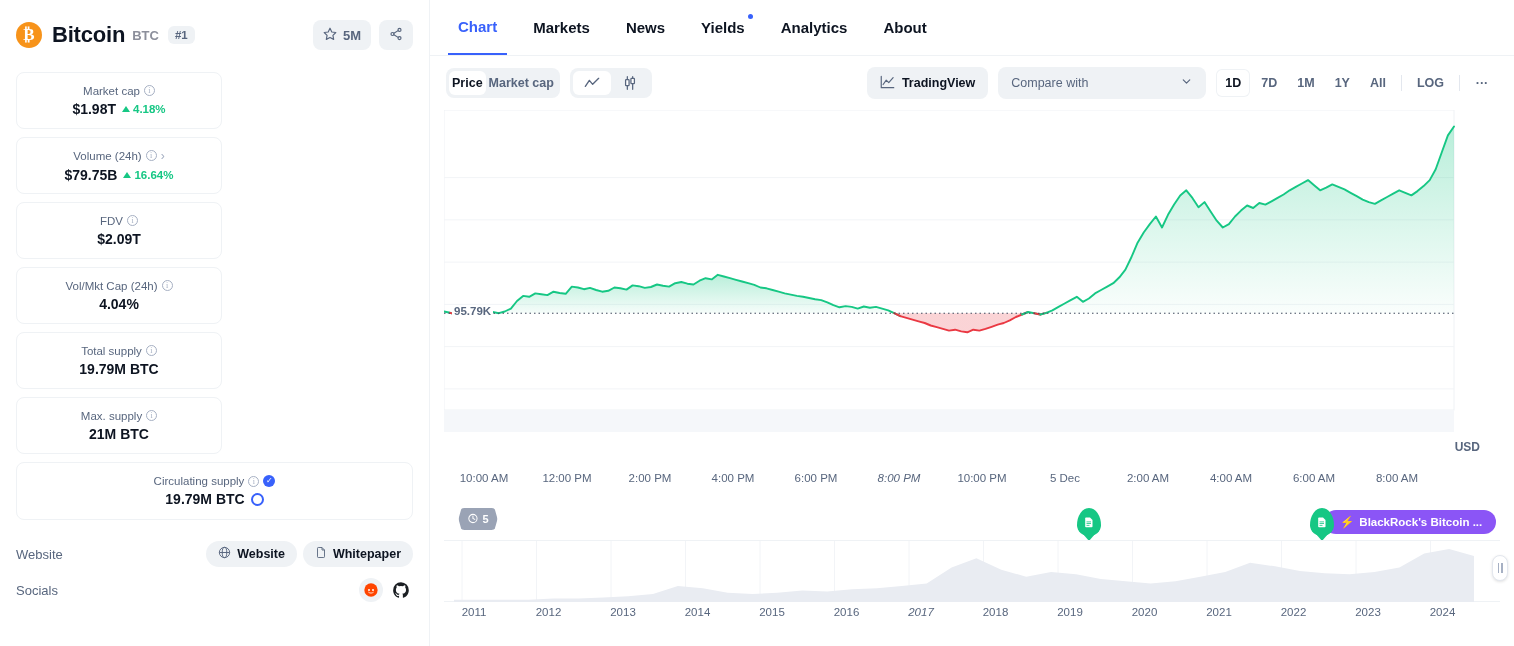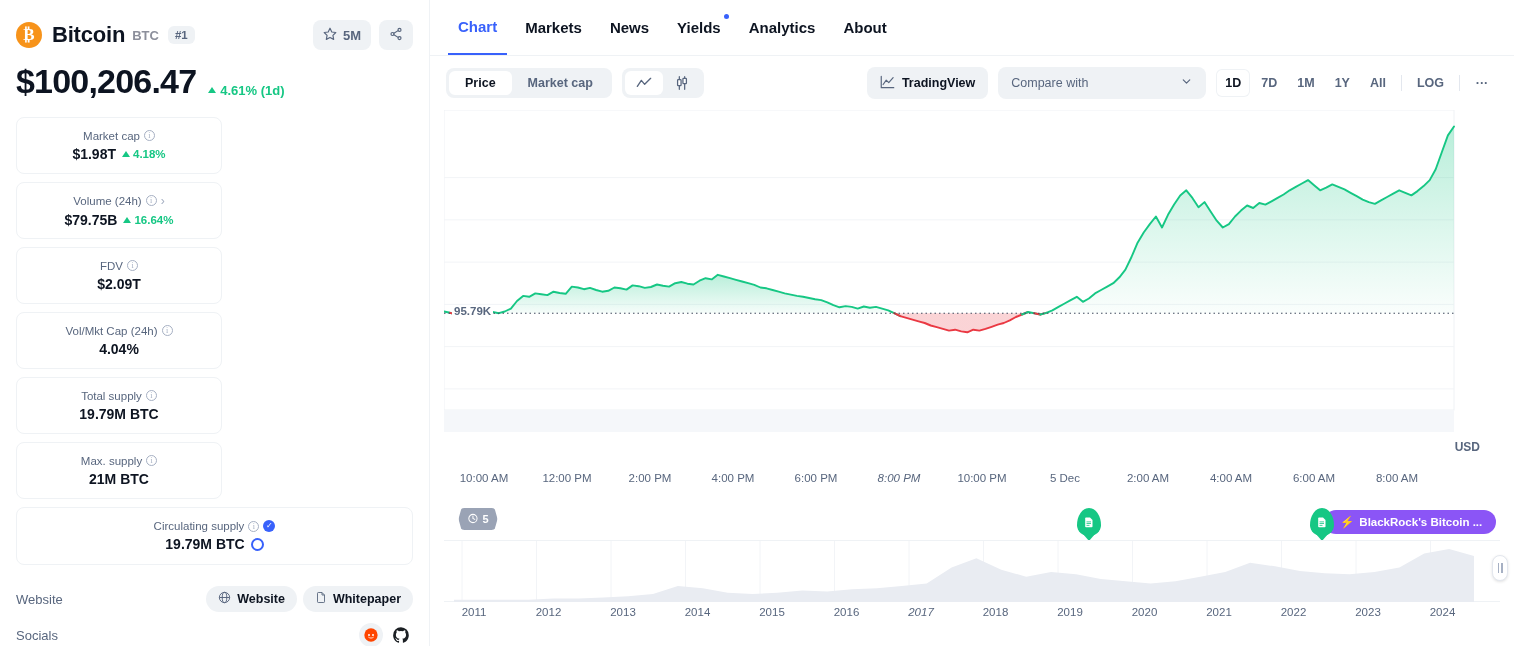--- a/index.html
+++ b/index.html
@@ -94,42 +94,42 @@
   .icon-circle {
     width: 24px; height: 24px; border-radius: 50%;
     display: flex; align-items: center; justify-content: center;
     cursor: pointer;
   }
   .icon-circle.grey { background: #eff2f5; }
 
   
   .main { flex: 1; height: 646px; position: relative; }
   .tabs {
-    display: flex; align-items: center; gap: 8px;
+    display: flex; align-items: center; gap: 16px;
     height: 56px; padding: 0 18px;
     border-bottom: 1px solid #eff2f5;
   }
   .tab {
     font-size: 15px; font-weight: 600; color: #0d1421;
     padding: 0 10px; height: 55px; display: flex; align-items: center;
     cursor: pointer; position: relative;
   }
   .tab.active { color: #3861fb; border-bottom: 2px solid #3861fb; }
   .tab .dot {
     width: 5px; height: 5px; background: #3861fb; border-radius: 50%;
     position: absolute; top: 14px; right: 2px;
   }
 
   .toolbar { display: flex; align-items: center; height: 54px; padding: 0 16px; gap: 10px; }
   .seg {
     background: #eff2f5; border-radius: 8px; height: 30px;
     display: flex; align-items: center; padding: 3px;
   }
   .seg-item {
-    height: 24px; border-radius: 6px; padding: 0 16px;
+    height: 24px; border-radius: 6px; padding: 0 3px;
     display: flex; align-items: center; justify-content: center;
     font-size: 12.5px; font-weight: 600; color: #58667e; cursor: pointer;
   }
   .seg-item.active { background: #fff; color: #0d1421; }
   .seg-item.ico { padding: 0 11px; }
 
   .tb-right { margin-left: auto; display: flex; align-items: center; gap: 10px; }
   .tv-btn {
     background: #eff2f5; border-radius: 8px; height: 32px; padding: 0 13px;
     display: flex; align-items: center; gap: 7px;
@@ -251,27 +251,20 @@
                 <circle cx="6" cy="12" r="2.6"></circle>
                 <circle cx="18" cy="19" r="2.6"></circle>
                 <line x1="8.4" y1="10.8" x2="15.6" y2="6.2"></line>
                 <line x1="8.4" y1="13.2" x2="15.6" y2="17.8"></line>
               </svg>
           </span>
         </div>
       </div>
     </div>
 
-    <div class="price-row">
-      <div class="price">$100,206.47</div>
-      <div class="chg">
-        <span class="caret-up"></span>
-        <span>4.61% (1d)</span>
-      </div>
-    </div>
 
     <div class="stats-grid">
 
       <div class="stat-card">
         <div class="stat-label">
           <span>Market cap</span>
           <i class="info-i">i</i>
         </div>
         <div class="stat-value">
           <span>$1.98T</span>

